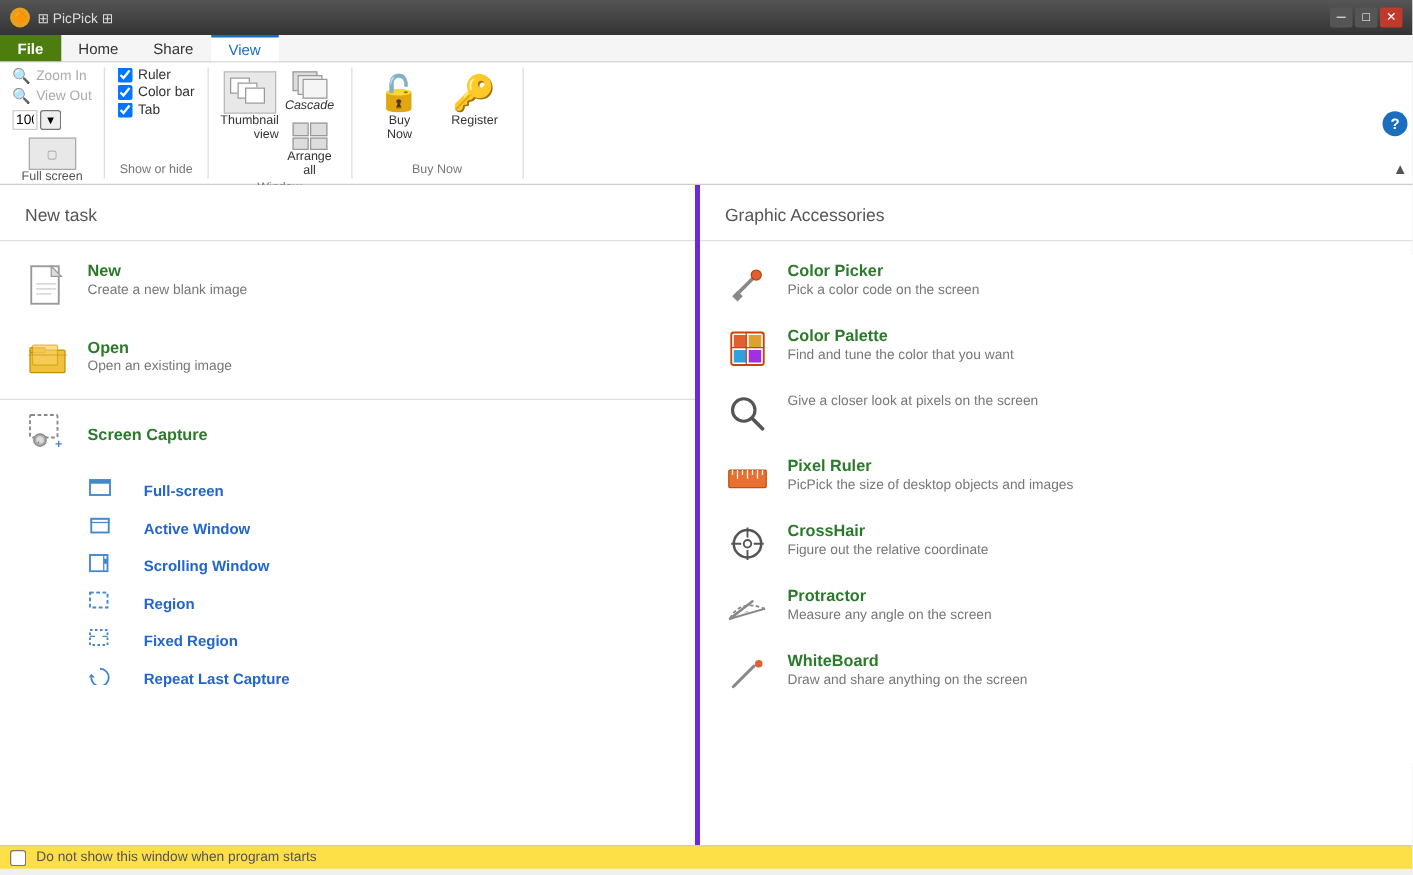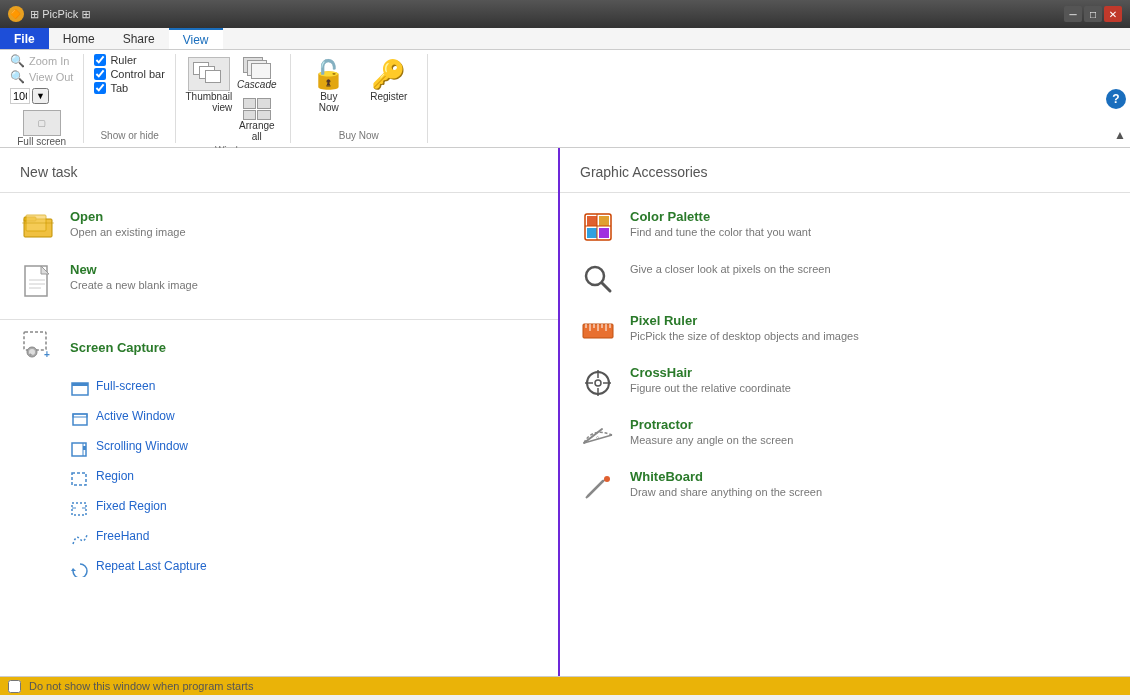--- a/index.html
+++ b/index.html
@@ -74,21 +74,21 @@
       font-size: 12px;
       cursor: pointer;
       color: #333;
     }
     .menu-tab.active {
       background: white;
       color: #1a6ebd;
       border-top: 2px solid #1a6ebd;
       font-weight: 500;
     }
-    .menu-tab.file { background: #1d4ed8; color: white; font-weight: bold; }
+    .menu-tab.file { background: #4d7c0f; color: white; font-weight: bold; }
 
     
     .ribbon {
       height: 98px;
       background: white;
       border-bottom: 1px solid #ccc;
       display: flex;
       padding: 4px 0;
     }
     .ribbon-group {
@@ -192,21 +192,21 @@
     .main-content {
       display: flex;
       height: calc(700px - 28px - 22px - 98px - 24px);
       background: #f5f5f5;
     }
 
     
     .left-panel {
       width: 560px;
       background: white;
-      border-right: 2px solid #6d28d9;
+      border-right: 4px solid #6d28d9;
       padding: 16px 0;
     }
     .panel-title {
       font-size: 14px;
       color: #555;
       padding: 0 20px 12px;
       border-bottom: 1px solid #e0e0e0;
       margin-bottom: 8px;
     }
     .task-item {
@@ -250,24 +250,25 @@
       text-align: center;
     }
     .capture-title {
       font-size: 13px;
       font-weight: bold;
       color: #2a7a2a;
     }
     .capture-sub-items { padding: 0 20px 0 70px; }
     .capture-sub-item {
       display: flex;
-      align-items: flex-start;
-      gap: 6px;
+      align-items: flex-end;
+      gap: 25px;
       padding: 5px 0;
       cursor: pointer;
+      font-weight: bold;
     }
     .capture-sub-item .sub-icon {
       width: 20px;
       height: 20px;
       display: flex;
       align-items: center;
       justify-content: center;
       font-size: 14px;
       color: #1a6ebd;
       flex-shrink: 0;
@@ -306,21 +307,21 @@
     }
     .accessory-item .acc-desc {
       font-size: 11px;
       color: #777;
       margin-top: 2px;
     }
 
     
     .status-bar {
       height: 19px;
-      background: #eab308;
+      background: #fde047;
       border-top: 1px solid #ccc;
       display: flex;
       align-items: center;
       padding: 0 8px;
       gap: 8px;
       font-size: 11px;
       color: #555;
     }
 
     .buy-icon { color: #e8a020; font-size: 28px; }
@@ -375,21 +376,21 @@
   </div>
 
   <div class="ribbon-group">
     <div class="ribbon-group-items" style="flex-direction:column;gap:2px;align-items:flex-start;">
       <label class="ribbon-checkbox-item">
         <input type="checkbox" checked="" style="">
         <span>Ruler</span>
       </label>
       <label class="ribbon-checkbox-item">
         <input type="checkbox" checked="" style="">
-        <span>Control bar</span>
+        <span>Color bar</span>
       </label>
       <label class="ribbon-checkbox-item">
         <input type="checkbox" checked="" style="">
         <span>Tab</span>
       </label>
     </div>
     <div class="ribbon-group-label">Show or hide</div>
   </div>
 
   <div class="ribbon-group">
@@ -441,49 +442,49 @@
 
   <div class="help-btn">?</div>
 
   <div style="position:absolute;right:4px;top:128px;font-size:12px;color:#555;cursor:pointer;">▲</div>
 </div>
 
 <div class="main-content">
 
   <div class="left-panel">
     <div class="panel-title">New task</div>
-
-    <div class="task-item">
-      <div class="item-icon">
-        <svg width="32" height="28" viewBox="0 0 32 28">
-          <rect x="2" y="8" width="28" height="18" rx="1" fill="#f0c040" stroke="#c09000" stroke-width="1"></rect>
-          <rect x="2" y="6" width="12" height="4" rx="1" fill="#e8b820" stroke="#c09000" stroke-width="1"></rect>
-          <rect x="4" y="4" width="20" height="16" rx="1" fill="#f8d060" stroke="#d4a000" stroke-width="1" opacity="0.7"></rect>
-          <line x1="0" y1="12" x2="32" y2="12" stroke="#c09000" stroke-width="0.5"></line>
-        </svg>
-      </div>
-      <div class="item-text">
-        <div class="item-title">Open</div>
-        <div class="item-desc">Open an existing image</div>
-      </div>
-    </div>
 
     <div class="task-item">
       <div class="item-icon">
         <svg width="30" height="36" viewBox="0 0 30 36">
           <rect x="2" y="2" width="22" height="30" fill="white" stroke="#999" stroke-width="1.5"></rect>
           <polygon points="18,2 26,10 18,10" fill="#ddd" stroke="#999" stroke-width="1"></polygon>
           <line x1="6" y1="16" x2="22" y2="16" stroke="#ccc" stroke-width="1"></line>
           <line x1="6" y1="20" x2="22" y2="20" stroke="#ccc" stroke-width="1"></line>
           <line x1="6" y1="24" x2="18" y2="24" stroke="#ccc" stroke-width="1"></line>
         </svg>
       </div>
       <div class="item-text">
         <div class="item-title">New</div>
         <div class="item-desc">Create a new blank image</div>
+      </div>
+    </div>
+
+    <div class="task-item">
+      <div class="item-icon">
+        <svg width="32" height="28" viewBox="0 0 32 28">
+          <rect x="2" y="8" width="28" height="18" rx="1" fill="#f0c040" stroke="#c09000" stroke-width="1"></rect>
+          <rect x="2" y="6" width="12" height="4" rx="1" fill="#e8b820" stroke="#c09000" stroke-width="1"></rect>
+          <rect x="4" y="4" width="20" height="16" rx="1" fill="#f8d060" stroke="#d4a000" stroke-width="1" opacity="0.7"></rect>
+          <line x1="0" y1="12" x2="32" y2="12" stroke="#c09000" stroke-width="0.5"></line>
+        </svg>
+      </div>
+      <div class="item-text">
+        <div class="item-title">Open</div>
+        <div class="item-desc">Open an existing image</div>
       </div>
     </div>
 
     <div class="screen-capture-section">
       <div class="screen-capture-header">
         <div class="capture-icon">
           <svg width="32" height="32" viewBox="0 0 32 32">
             <rect x="2" y="4" width="22" height="18" rx="1" fill="none" stroke="#888" stroke-width="1.5" stroke-dasharray="3,2"></rect>
             <circle cx="10" cy="24" r="5" fill="#aaa" stroke="#888" stroke-width="1"></circle>
             <circle cx="10" cy="24" r="3" fill="#ddd"></circle>
@@ -540,45 +541,50 @@
           <div class="sub-icon">
             <svg width="18" height="15" viewBox="0 0 18 15">
                 <rect x="1" y="1" width="14" height="12" fill="none" stroke="#4488cc" stroke-width="1.5" stroke-dasharray="2,2"></rect>
                 <line x1="1" y1="6" x2="5" y2="6" stroke="#4488cc" stroke-width="1"></line>
                 <line x1="11" y1="6" x2="15" y2="6" stroke="#4488cc" stroke-width="1"></line>
               </svg>
           </div>
           <span class="sub-label">Fixed Region</span>
         </div>
 
-        <div class="capture-sub-item">
-          <div class="sub-icon">
-            <svg width="18" height="15" viewBox="0 0 18 15">
-                <path d="M2 12 Q5 2 9 7 Q13 12 16 3" fill="none" stroke="#4488cc" stroke-width="1.5" stroke-dasharray="2,2"></path>
-              </svg>
-          </div>
-          <span class="sub-label">FreeHand</span>
-        </div>
 
         <div class="capture-sub-item">
           <div class="sub-icon">
             <svg width="18" height="15" viewBox="0 0 18 15">
                 <path d="M9 2 A7 7 0 1 1 2 9" fill="none" stroke="#4488cc" stroke-width="1.5"></path>
                 <polygon points="2,6 5,9 0,9" fill="#4488cc"></polygon>
               </svg>
           </div>
           <span class="sub-label">Repeat Last Capture</span>
         </div>
       </div>
     </div>
   </div>
 
   <div class="right-panel">
     <div class="panel-title">Graphic Accessories</div>
 
+    <div class="accessory-item">
+      <div class="acc-icon">
+        <svg width="30" height="30" viewBox="0 0 30 30">
+          <line x1="6" y1="24" x2="22" y2="8" stroke="#888" stroke-width="3" stroke-linecap="round"></line>
+          <circle cx="22" cy="8" r="4" fill="#e06030" stroke="#c04010" stroke-width="1"></circle>
+          <rect x="4" y="22" width="6" height="6" fill="#888" transform="rotate(-45 7 25)"></rect>
+        </svg>
+      </div>
+      <div class="acc-text">
+        <div class="acc-title">Color Picker</div>
+        <div class="acc-desc">Pick a color code on the screen</div>
+      </div>
+    </div>
 
     <div class="accessory-item">
       <div class="acc-icon">
         <svg width="30" height="30" viewBox="0 0 30 30">
           <rect x="2" y="2" width="26" height="26" rx="2" fill="none" stroke="#cc4400" stroke-width="1.5"></rect>
           <rect x="4" y="4" width="10" height="10" fill="#e06030"></rect>
           <rect x="16" y="4" width="10" height="10" fill="#e0a030"></rect>
           <rect x="4" y="16" width="10" height="10" fill="#30a0e0"></rect>
           <rect x="16" y="16" width="10" height="10" fill="#a030e0"></rect>
           <line x1="14" y1="2" x2="14" y2="28" stroke="#cc4400" stroke-width="1"></line>

